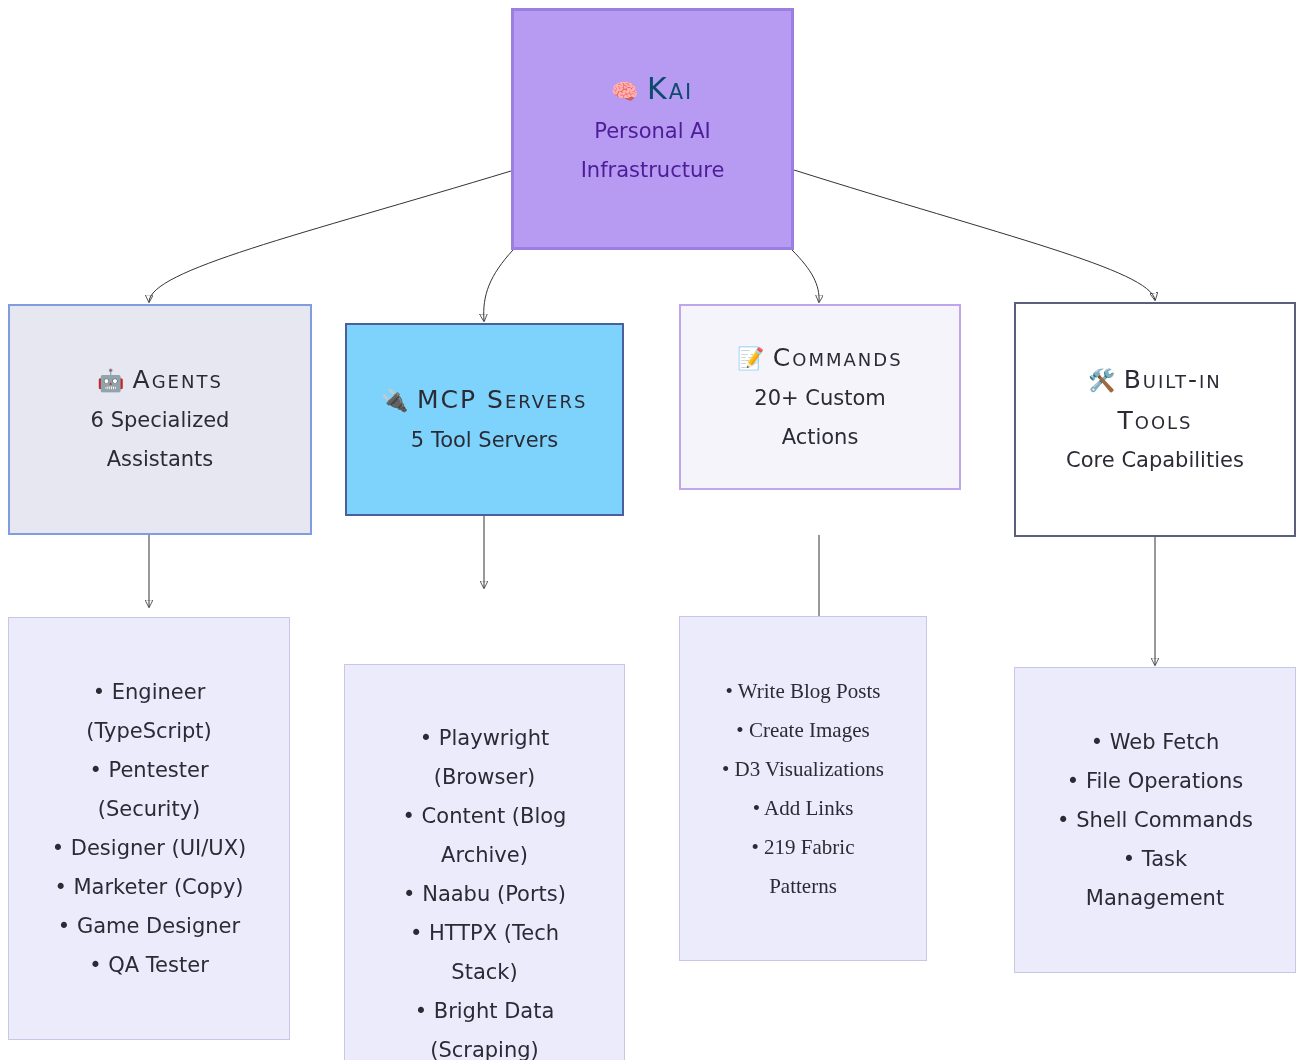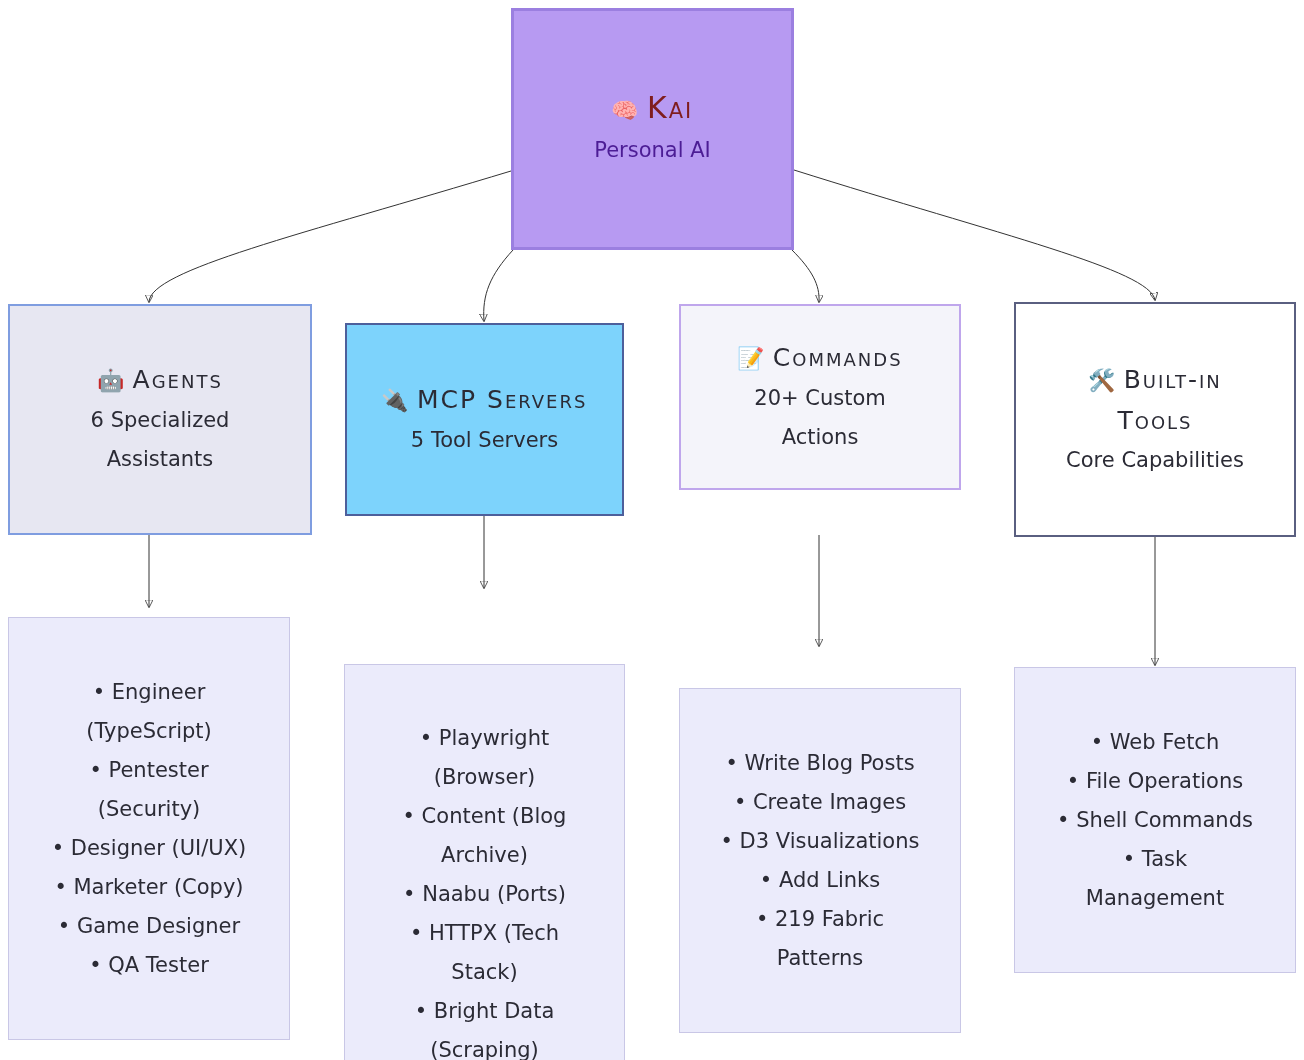--- a/index.html
+++ b/index.html
@@ -59,21 +59,21 @@
       line-height: 39px;
     }
 
     
     #kai {
       left: 511px; top: 8px; width: 283px; height: 242px;
       background: #b79af2;
       border: 3px solid #9b7fe0;
     }
     #kai .line { color: #4c1d95; }
-    #kai .title { color: #7f1d1d; font-size: 30px; }
+    #kai .title { color: #0c4a6e; font-size: 30px; }
 
     
     #agents {
       left: 8px; top: 304px; width: 304px; height: 231px;
       background: #e7e7f2;
       border: 2px solid #7f9de0;
     }
     #mcp {
       left: 345px; top: 323px; width: 279px; height: 193px;
       background: #7dd3fc;
@@ -90,21 +90,21 @@
       border: 2px solid #5a5f80;
     }
 
     
     .detail {
       background: #ebebfb;
       border: 1px solid #c9c7e6;
     }
     #agents-list   { left: 8px;    top: 609px; width: 282px; height: 423px; margin-top: 8px; }
     #mcp-list      { left: 344px;  top: 620px; width: 281px; height: 461px; margin-top: 44px; }
-    #commands-list { left: 679px;  top: 688px; width: 282px; height: 345px; }
+    #commands-list { left: 679px;  top: 616px; width: 248px; height: 345px; font-family: Liberation Serif, serif; }
     #builtin-list  { left: 1014px; top: 667px; width: 282px; height: 306px; }
   </style>
 </head>
 <body>
 
 <svg class="edges" viewBox="0 0 1304 1060">
   <defs>
     <marker id="arrowhead" viewBox="0 0 10 10" refX="9" refY="5" markerWidth="8" markerHeight="8" orient="auto">
       <path d="M0,0 L10,5 L0,10 z" fill="#333333" stroke="none"></path>
     </marker>
@@ -117,20 +117,21 @@
   <path d="M484,516 L484,588" marker-end="url(#arrowhead)"></path>
   <path d="M819,535 L819,646" marker-end="url(#arrowhead)"></path>
   <path d="M1155,537 L1155,665" marker-end="url(#arrowhead)"></path>
 </svg>
 
 <div class="node" id="kai">
   <div class="title">
     <span class="emoji">🧠</span><span>Kai</span>
   </div>
   <div class="line">Personal AI</div>
+  <div class="line">Infrastructure</div>
 </div>
 
 <div class="node" id="agents">
   <div class="title">
     <span class="emoji">🤖</span><span>Agents</span>
   </div>
   <div class="line">6 Specialized</div>
   <div class="line">Assistants</div>
 </div>
 

